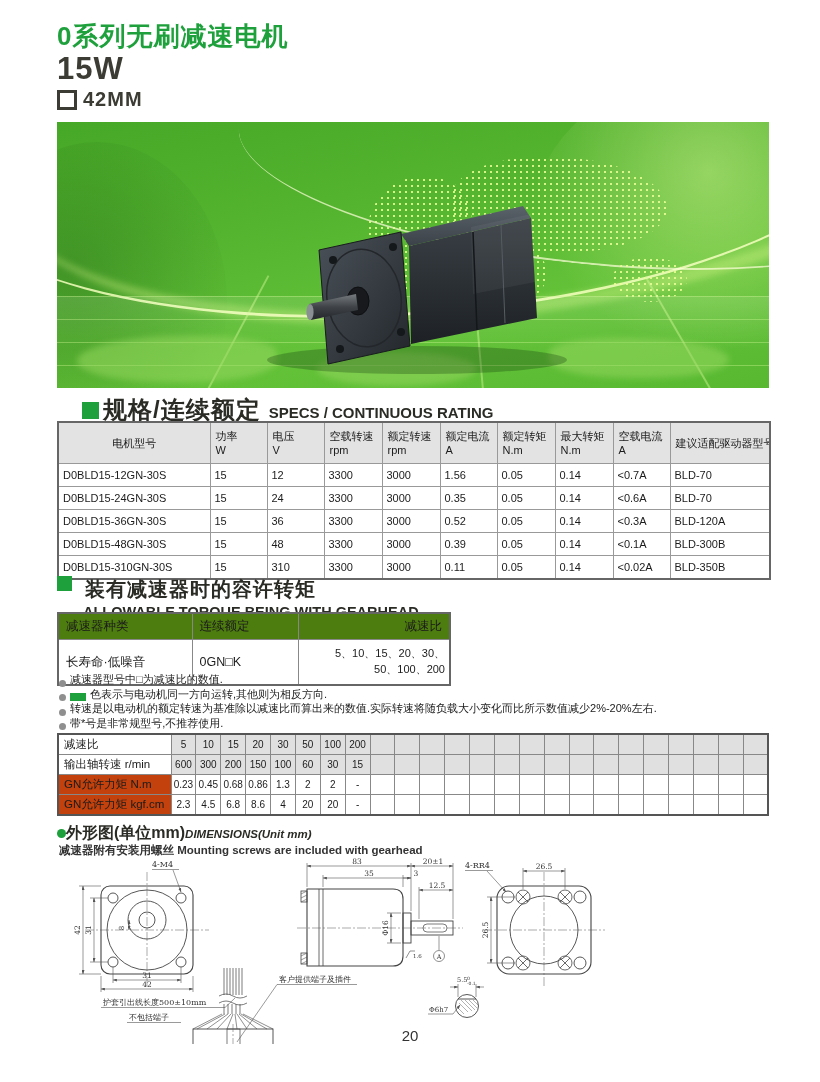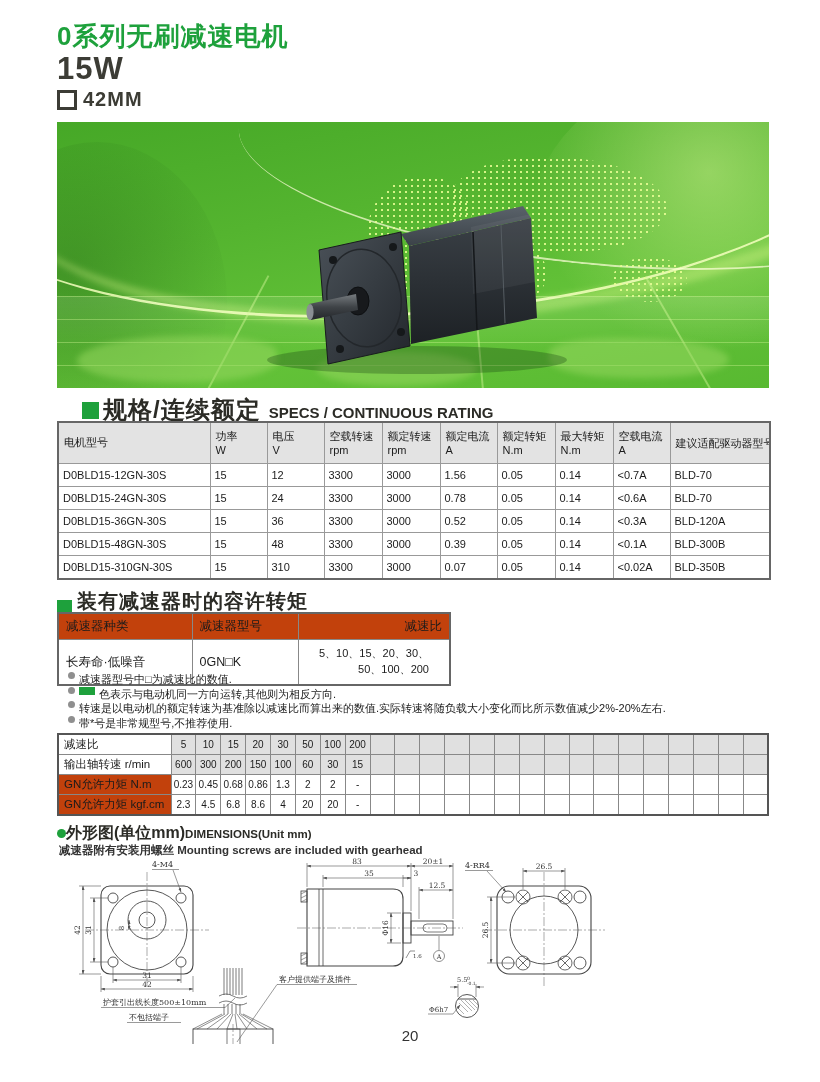--- a/index.html
+++ b/index.html
@@ -49,65 +49,65 @@
   .landmass.l3{right:40px;bottom:10px;width:180px;height:40px;border-radius:40% 60% 50% 50%;}
   .motor-svg{position:absolute;left:0;top:0;}
 
   
   .sec1{position:absolute;left:57px;top:394px;display:flex;align-items:baseline;gap:4px;padding-left:25px;}
   .gsq{width:17px;height:17px;background:#1ea13c;display:inline-block;align-self:center;}
   .sec1 .cn{font-size:24px;font-weight:bold;color:#2b2b26;letter-spacing:1px;}
   .sec1 .en{font-size:15px;font-weight:bold;color:#2b2b26;margin-left:4px;}
 
   .sec2{position:absolute;left:57px;top:576px;}
-  .sec2 .row1{display:flex;align-items:flex-end;gap:5px;margin-top:12px;}
+  .sec2 .row1{display:flex;align-items:flex-start;gap:13px;}
   .sec2 .gsq2{width:15px;height:15px;background:#1ea13c;display:inline-block;}
   .sec2 .cn{font-size:20px;font-weight:bold;color:#2b2b26;letter-spacing:1px;}
   .sec2 .en{font-size:14.5px;font-weight:bold;color:#2b2b26;margin-left:26px;margin-top:1px;}
 
   
   table{border-collapse:collapse;}
   .specs-tbl{position:absolute;left:57px;top:421px;width:712px;table-layout:fixed;
         border:2px solid #666;font-size:11px;color:#1b1b1b;}
   .specs-tbl th,.specs-tbl td{border:1px solid #999;padding:0 4px;height:22px;text-align:left;
         overflow:hidden;white-space:nowrap;}
   .specs-tbl thead th{background:#e3e3e3;height:36px;font-weight:normal;vertical-align:middle;padding:2px 5px;}
   .specs-tbl thead .hl{line-height:1.3;}
   .specs-tbl thead .hu{line-height:1.3;}
-  .specs-tbl thead th.mid{font-family:Liberation Mono, monospace;}
+  .specs-tbl thead th.mid{text-align:center;}
   .specs-tbl td{background:#fff;}
 
   
   .gh-tbl{position:absolute;left:57px;top:612px;width:392px;table-layout:fixed;
         border:2px solid #666;font-size:12.5px;color:#1b1b1b;}
   .gh-tbl th,.gh-tbl td{border:1px solid #888;padding:2px 7px;}
-  .gh-tbl thead th{background:#c2410c;height:21px;font-weight:normal;text-align:left;}
+  .gh-tbl thead th{background:#4d7c0f;height:21px;font-weight:normal;text-align:left;}
   .gh-tbl thead th.r{text-align:right;}
   .gh-tbl tbody td{height:40px;background:#fff;vertical-align:middle;}
-  .gh-tbl .ratios{font-size:11px;text-align:right;line-height:1.45;padding-right:20px;}
+  .gh-tbl .ratios{font-size:11px;text-align:right;line-height:1.45;padding-right:4px;}
 
   
   .notes{position:absolute;left:59px;top:672px;width:712px;font-size:11px;color:#222;}
-  .note{display:flex;align-items:flex-start;gap:4px;line-height:14.5px;padding-left:9px;}
+  .note{display:flex;align-items:flex-end;gap:4px;line-height:14.5px;}
   .note .dot{width:7px;height:7px;border-radius:50%;background:#8f8f8f;flex:0 0 auto;}
   .note .ngsq{width:16px;height:8px;background:#1ea13c;flex:0 0 auto;}
 
   
   .ratio-tbl{position:absolute;left:57px;top:733px;width:712px;table-layout:fixed;
         border:2px solid #555;font-size:10px;color:#1b1b1b;}
   .ratio-tbl td{border:1px solid #888;height:19px;text-align:center;padding:0;overflow:hidden;white-space:nowrap;}
   .ratio-tbl td.lbl{text-align:left;padding-left:5px;font-size:11.5px;background:#c2410c;}
   .ratio-tbl tr.gray td{background:#e0e0e0;}
   .ratio-tbl tr.gray td.lbl{background:#fff;}
 
   
   .dim-hd{position:absolute;left:57px;top:823px;display:flex;align-items:baseline;}
   .dim-hd .bdot{width:9px;height:9px;border-radius:50%;background:#1ea13c;align-self:center;}
   .dim-hd .cn{font-size:16px;font-weight:bold;color:#2b2b26;}
-  .dim-hd .en{font-size:11.5px;font-weight:bold;color:#2b2b26;}
+  .dim-hd .en{font-size:11.5px;font-weight:bold;color:#2b2b26;font-style:italic;}
   .dim-sub{position:absolute;left:59px;top:843px;font-size:11.5px;color:#333;}
   .dim-sub .scn{font-weight:700;}
   .dim-sub .sen{font-weight:600;}
 
   .draw{position:absolute;left:57px;top:856px;}
   .draw text{font-family:"DejaVu Serif","Liberation Serif",serif;fill:#333;}
 
   .pagenum{position:absolute;left:0;top:1027px;width:820px;text-align:center;
         font-size:15px;color:#333;}
 </style>
@@ -261,21 +261,21 @@
           <td>0.14</td>
           <td>&lt;0.7A</td>
           <td>BLD-70</td>
       </tr>
       <tr>
         <td>D0BLD15-24GN-30S</td>
           <td>15</td>
           <td>24</td>
           <td>3300</td>
           <td>3000</td>
-          <td>0.78</td>
+          <td>0.35</td>
           <td>0.05</td>
           <td>0.14</td>
           <td>&lt;0.6A</td>
           <td>BLD-70</td>
       </tr>
       <tr>
         <td>D0BLD15-36GN-30S</td>
           <td>15</td>
           <td>36</td>
           <td>3300</td>
@@ -297,21 +297,21 @@
           <td>0.14</td>
           <td>&lt;0.1A</td>
           <td>BLD-300B</td>
       </tr>
       <tr>
         <td>D0BLD15-310GN-30S</td>
           <td>15</td>
           <td>310</td>
           <td>3300</td>
           <td>3000</td>
-          <td>0.07</td>
+          <td>0.11</td>
           <td>0.05</td>
           <td>0.14</td>
           <td>&lt;0.02A</td>
           <td>BLD-350B</td>
       </tr>
     </tbody>
   </table>
 
   <div class="sec2">
     <div class="row1">
@@ -323,21 +323,21 @@
 
   <table class="gh-tbl">
     <colgroup>
         <col style="width:134px">
         <col style="width:106px">
         <col style="width:152px">
       </colgroup>
     <thead>
       <tr>
         <th>减速器种类</th>
-        <th>减速器型号</th>
+        <th>连续额定</th>
         <th class="r">减速比</th>
       </tr>
     </thead>
     <tbody>
       <tr>
         <td>长寿命·低噪音</td>
         <td>0GN□K</td>
         <td class="ratios">
           <div>5、10、15、20、30、</div>
           <div>50、100、200</div>

